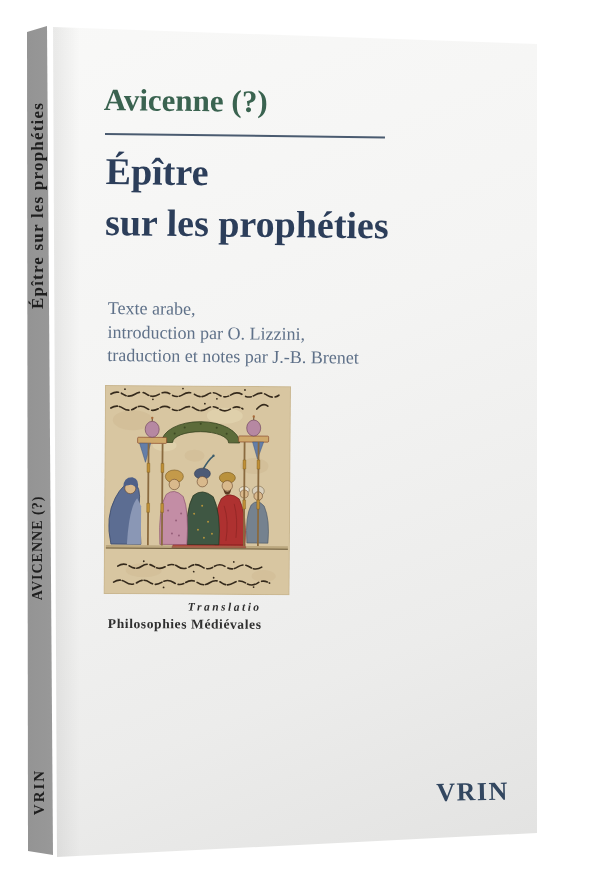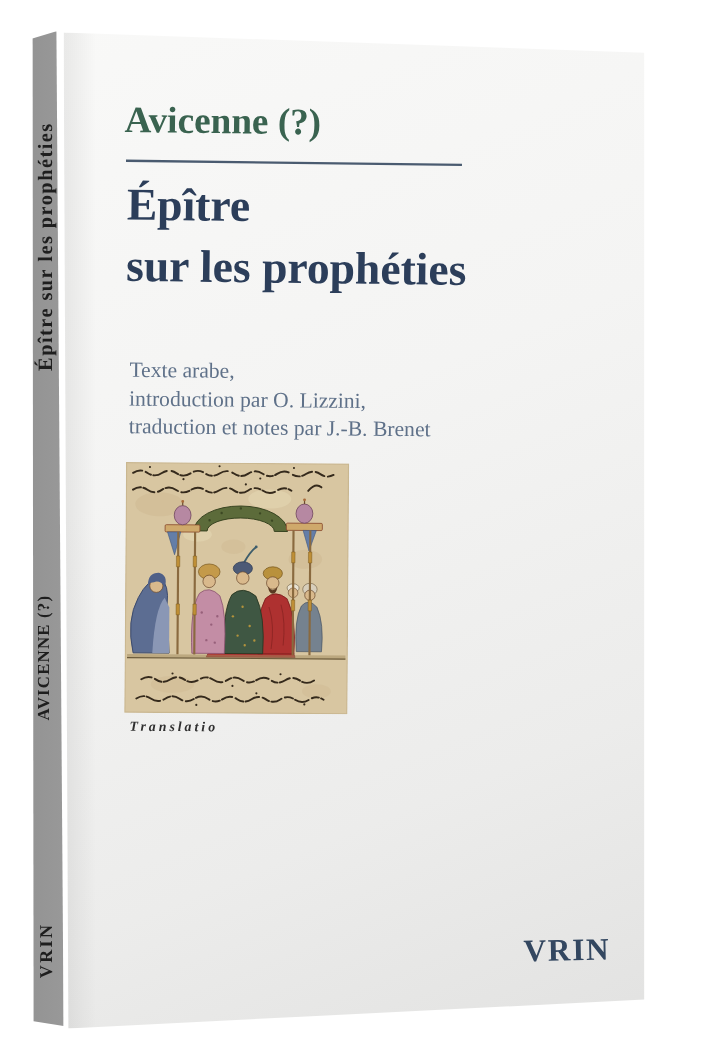--- a/index.html
+++ b/index.html
@@ -237,17 +237,18 @@
       <circle cx="60" cy="202" r=".9"></circle>
         <circle cx="110" cy="192" r=".9"></circle>
         <circle cx="150" cy="201" r=".9"></circle>
     </g>
 
     <rect x=".5" y=".5" width="185" height="208" fill="none" stroke="#b9a47c" opacity=".45"></rect>
   </svg>
 
   <div class="collection">
     <div class="series">Translatio</div>
+    <div class="name">Philosophies Médiévales</div>
   </div>
 
   <div class="publisher">VRIN</div>
 
 </div>
 
 </body></html>

